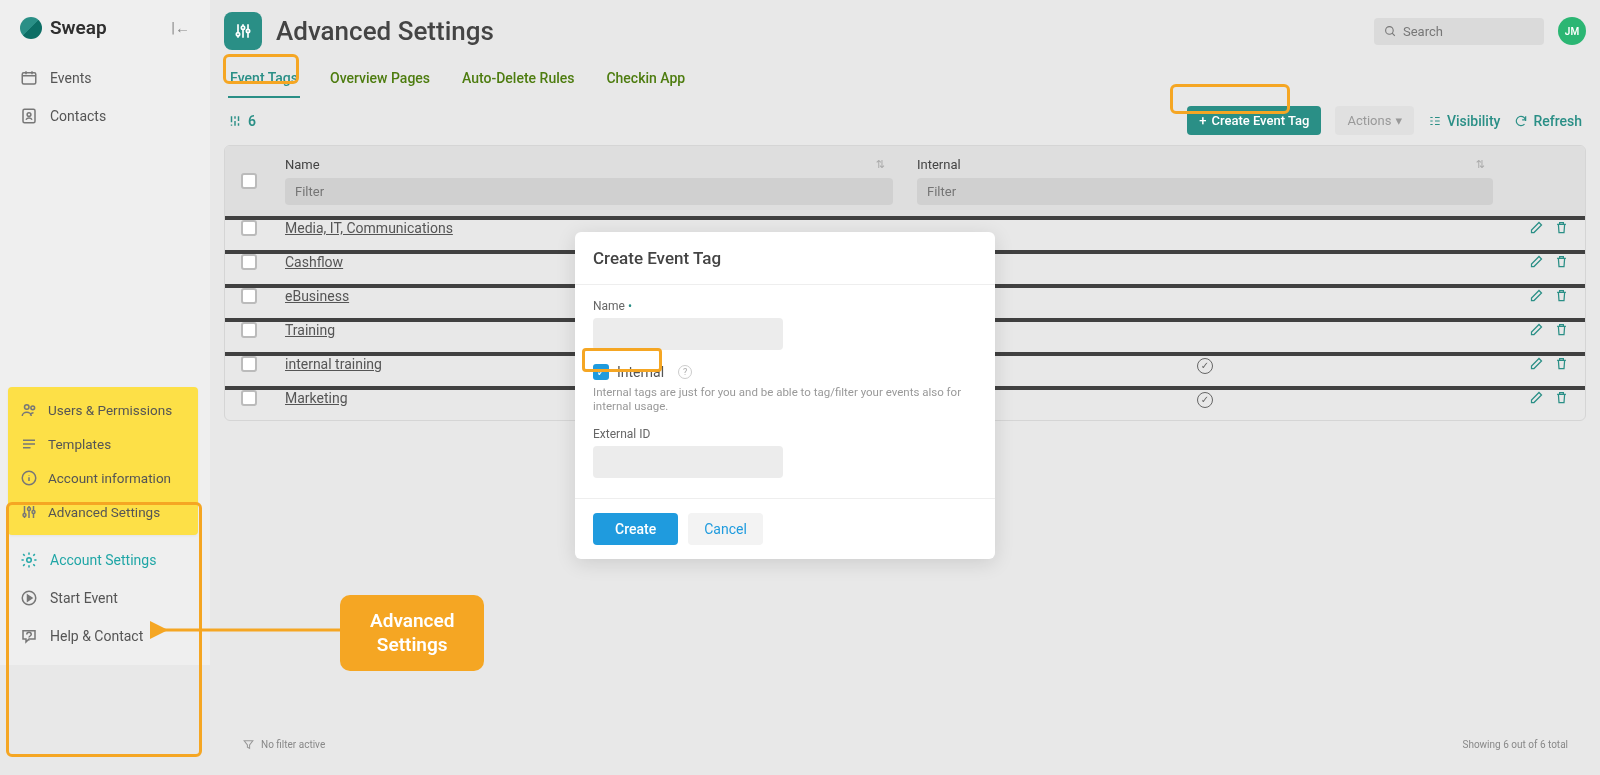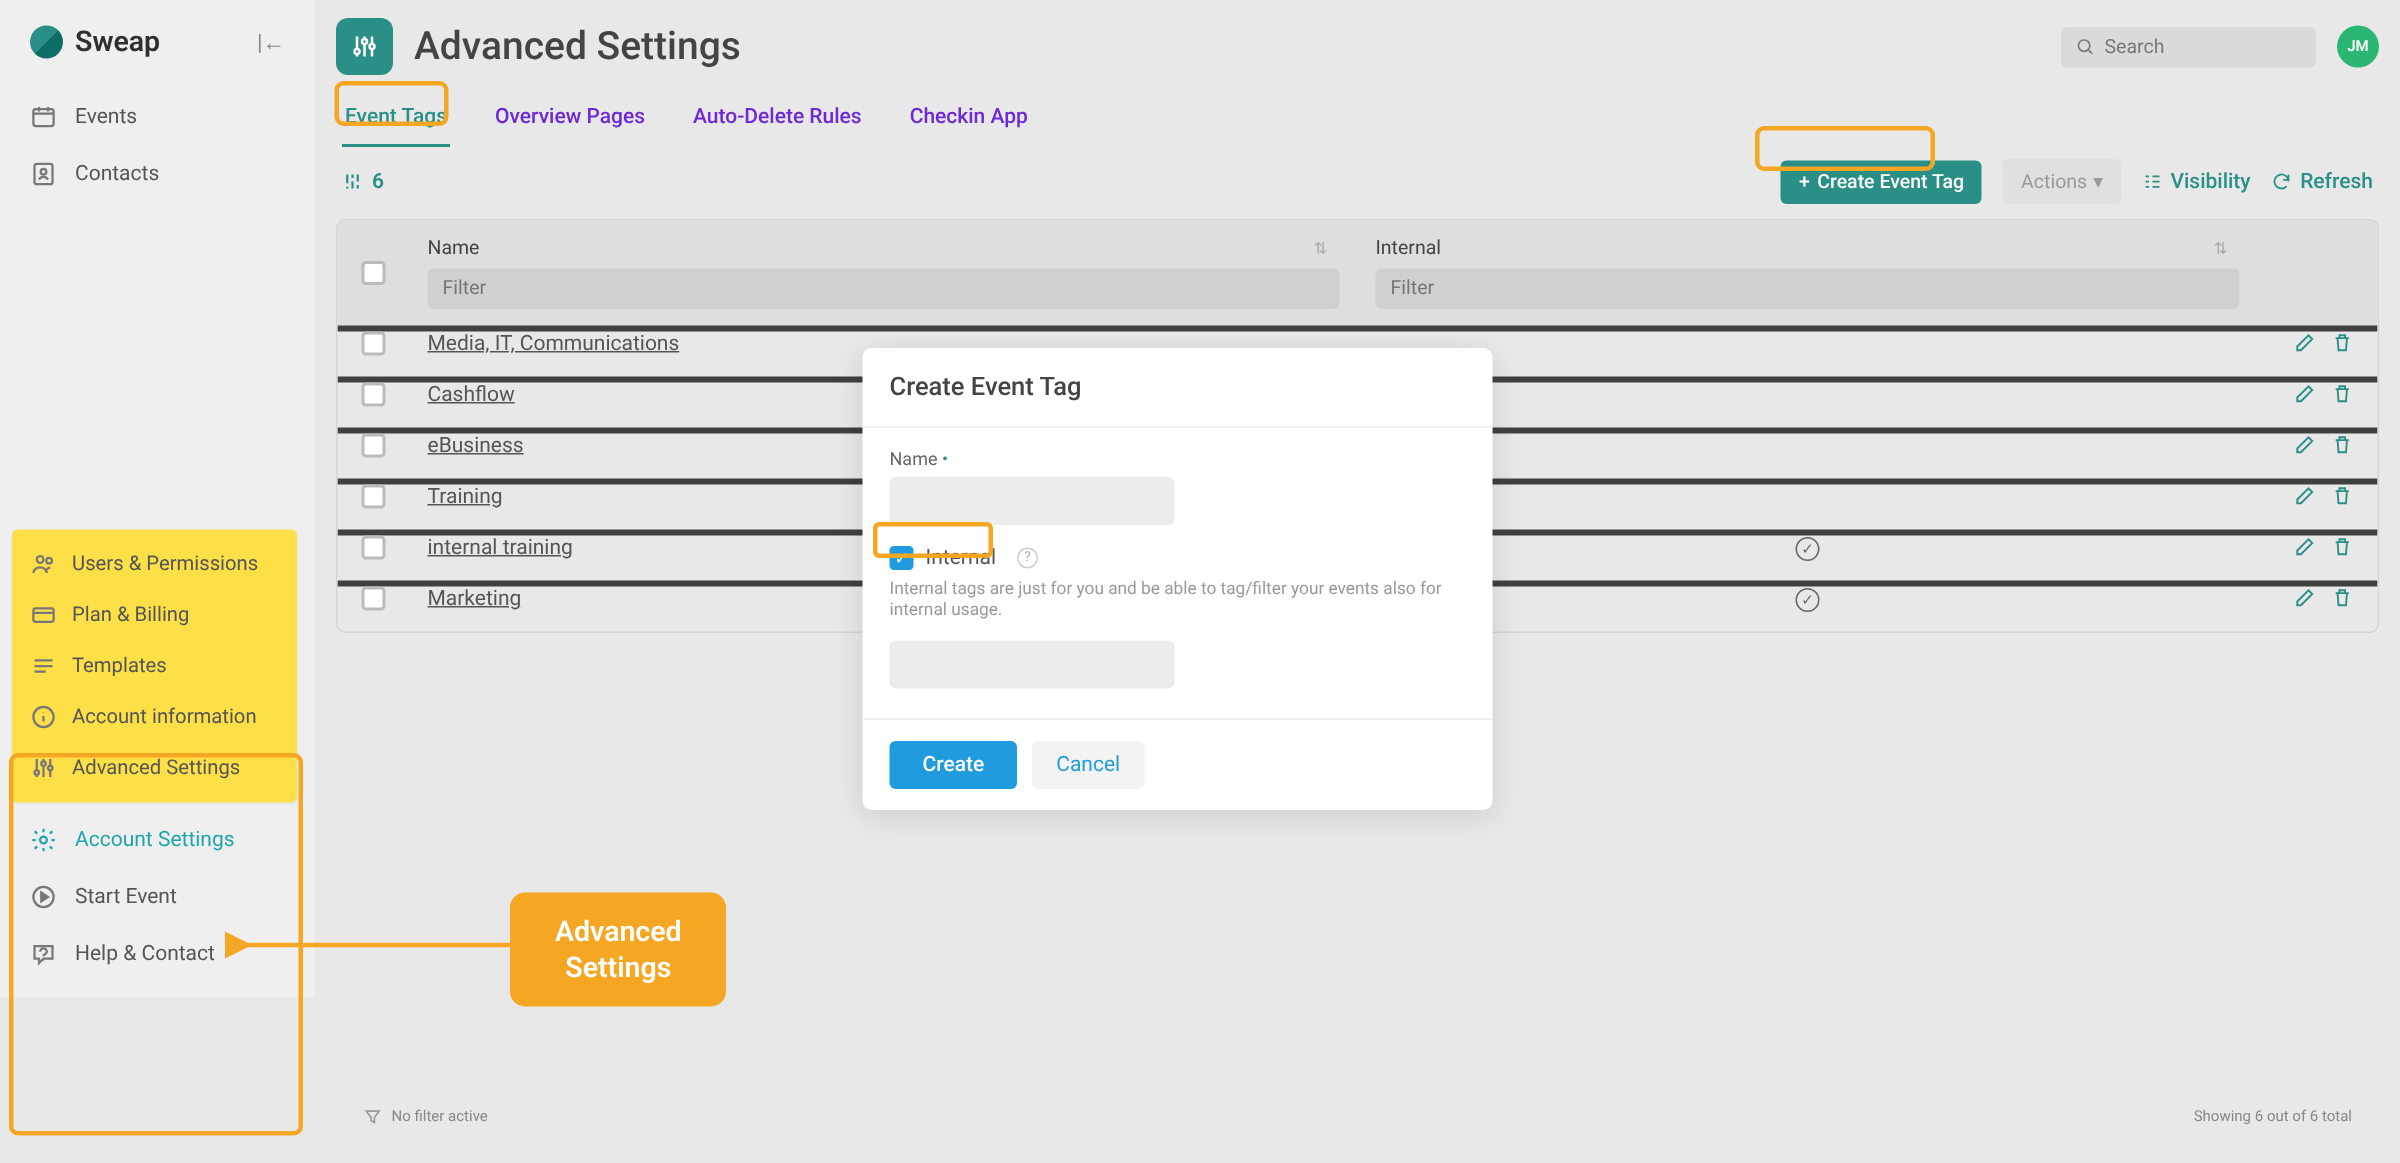--- a/index.html
+++ b/index.html
@@ -25,21 +25,21 @@
   .main { position: absolute; left: 210px; top: 0; right: 0; height: 775px; padding: 12px 14px; }
   .page-header { display: flex; align-items: center; justify-content: space-between; }
   .page-title-group { display: flex; align-items: center; gap: 14px; }
   .title-icon { width: 38px; height: 38px; background: #2a8f86; border-radius: 8px; display: flex; align-items: center; justify-content: center; color: #fff; }
   .page-title { font-size: 26px; font-weight: 500; color: #444; }
   .header-right { display: flex; align-items: center; gap: 14px; }
   .search-box { background: #dadada; border-radius: 4px; padding: 6px 10px; display: flex; align-items: center; gap: 6px; width: 170px; color: #777; font-size: 13px; }
   .avatar { width: 28px; height: 28px; background: #2bb673; border-radius: 50%; color:#fff; font-size:10px; display:flex; align-items:center; justify-content:center; font-weight:600;}
   
   .tabs { display: flex; gap: 28px; padding: 14px 0 0 4px; }
-  .tab { color: #6d28d9; padding: 6px 2px 10px 2px; cursor: pointer; font-weight: 500; }
+  .tab { color: #4d7c0f; padding: 6px 2px 10px 2px; cursor: pointer; font-weight: 500; }
   .tab.active { color: #2a8f86; border-bottom: 2px solid #2a8f86; }
   
   .toolbar { display: flex; align-items: center; justify-content: space-between; padding: 8px 4px 10px 4px; }
   .count-group { display: flex; align-items: center; gap: 6px; color: #2a8f86; font-weight: 600; }
   .toolbar-right { display: flex; align-items: center; gap: 14px; }
   .btn-primary { background: #2a8f86; color: #fff; border: none; border-radius: 4px; padding: 7px 12px; font-size: 13px; cursor: pointer; display:flex; align-items:center; gap:5px; font-weight:500;}
   .btn-ghost { background: #e0e0e0; color: #999; border: none; border-radius: 4px; padding: 7px 12px; font-size: 13px; display:flex;align-items:center;gap:4px;}
   .btn-link { color: #2a8f86; font-size: 14px; font-weight: 500; display:flex; align-items:center; gap:5px; cursor:pointer;}
   
   
@@ -128,27 +128,20 @@
       <div class="nav-item">
         <svg class="ico" viewBox="0 0 24 24">
             <circle cx="9" cy="8" r="3"></circle>
             <circle cx="17" cy="9" r="2.5"></circle>
             <path d="M3 20c0-3 3-5 6-5s6 2 6 5M14 19c0-2 2-3.5 4-3.5"></path>
           </svg>
         <span>Users &amp; Permissions</span>
       </div>
       <div class="nav-item">
         <svg class="ico" viewBox="0 0 24 24">
-            <rect x="3" y="6" width="18" height="12" rx="2"></rect>
-            <path d="M3 10h18"></path>
-          </svg>
-        <span>Plan &amp; Billing</span>
-      </div>
-      <div class="nav-item">
-        <svg class="ico" viewBox="0 0 24 24">
             <path d="M4 7h16M4 12h16M4 17h10"></path>
           </svg>
         <span>Templates</span>
       </div>
       <div class="nav-item">
         <svg class="ico" viewBox="0 0 24 24">
             <circle cx="12" cy="12" r="9"></circle>
             <path d="M12 8v.5M12 11v5"></path>
           </svg>
         <span>Account information</span>
@@ -387,20 +380,21 @@
     </div>
     <div class="field">
       <div class="cb-row">
         <div class="cb">✓</div>
         <span>Internal</span>
         <span class="tooltip-ico">?</span>
       </div>
       <div class="help-txt">Internal tags are just for you and be able to tag/filter your events also for internal usage.</div>
     </div>
     <div class="field" style="margin-bottom:4px;">
+      <label class="field-label">External ID</label>
       <input class="field-input" style="">
     </div>
   </div>
   <div class="modal-footer">
     <button class="btn-create">Create</button>
     <button class="btn-cancel">Cancel</button>
   </div>
 </div>
 
 <div class="hl hl-tab"></div>

